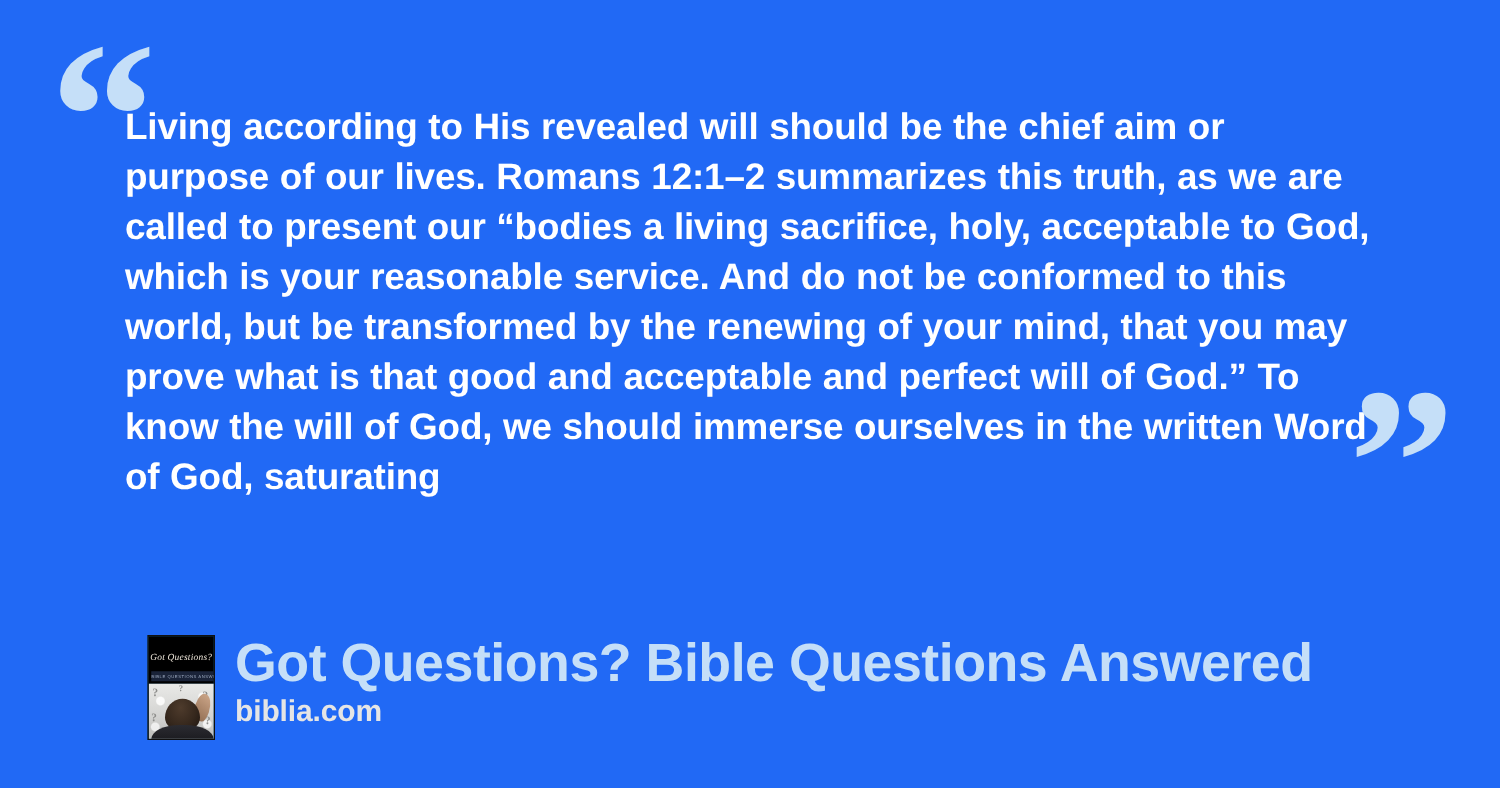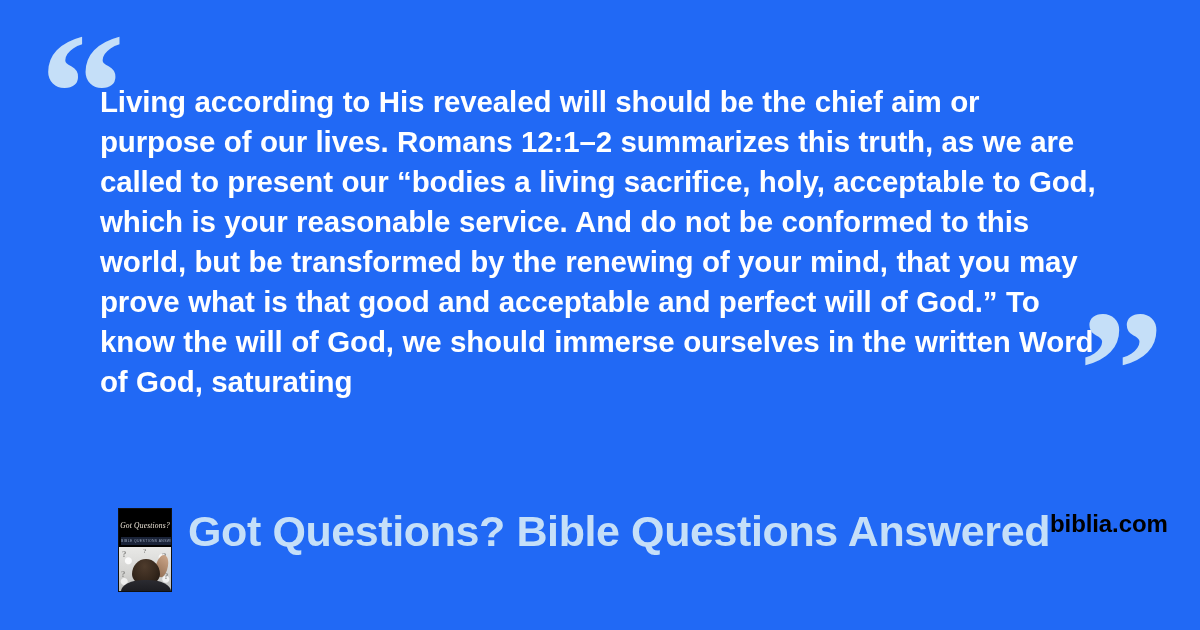--- a/index.html
+++ b/index.html
@@ -168,34 +168,34 @@
     width: 12px;
     height: 22px;
     background: linear-gradient(200deg, #cfa98c 0%, #8e6a4f 100%);
     border-radius: 40% 55% 30% 30% / 45% 60% 40% 30%;
     transform: rotate(18deg);
   }
 
   #footer-text {
     margin-left: 16px;
     display: flex;
-    flex-direction: row;
+    flex-direction: column;
     justify-content: flex-start;
   }
   #site-name {
     color: #c5dff8;
     font-size: 43px;
     font-weight: 700;
     line-height: 46px;
     letter-spacing: -0.4px;
     white-space: nowrap;
   }
   #site-url {
     margin-top: 2px;
-    color: #000000;
+    color: #e5e5e5;
     font-size: 24px;
     font-weight: 700;
     line-height: 28px;
     letter-spacing: -0.1px;
   }
 </style>
 </head>
 <body>
 
 <div id="card">

